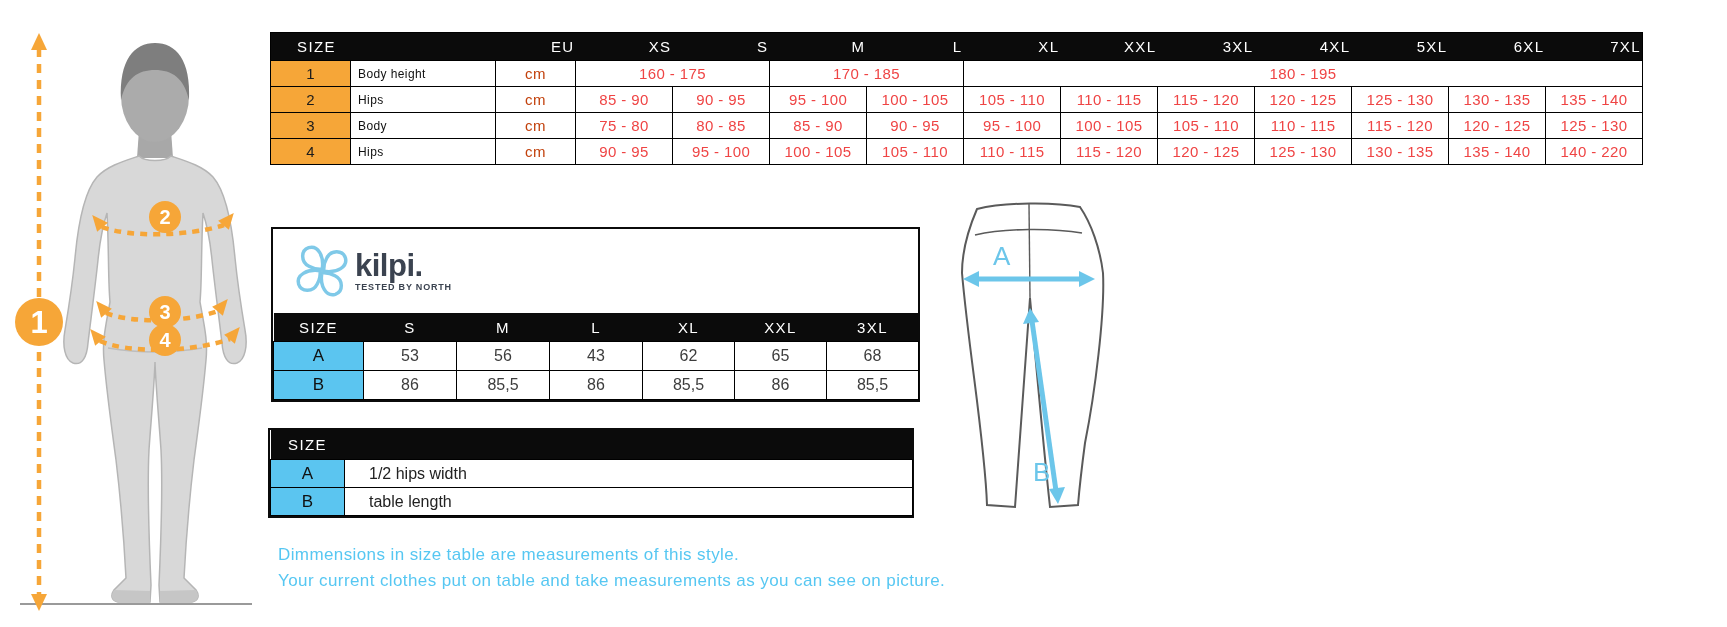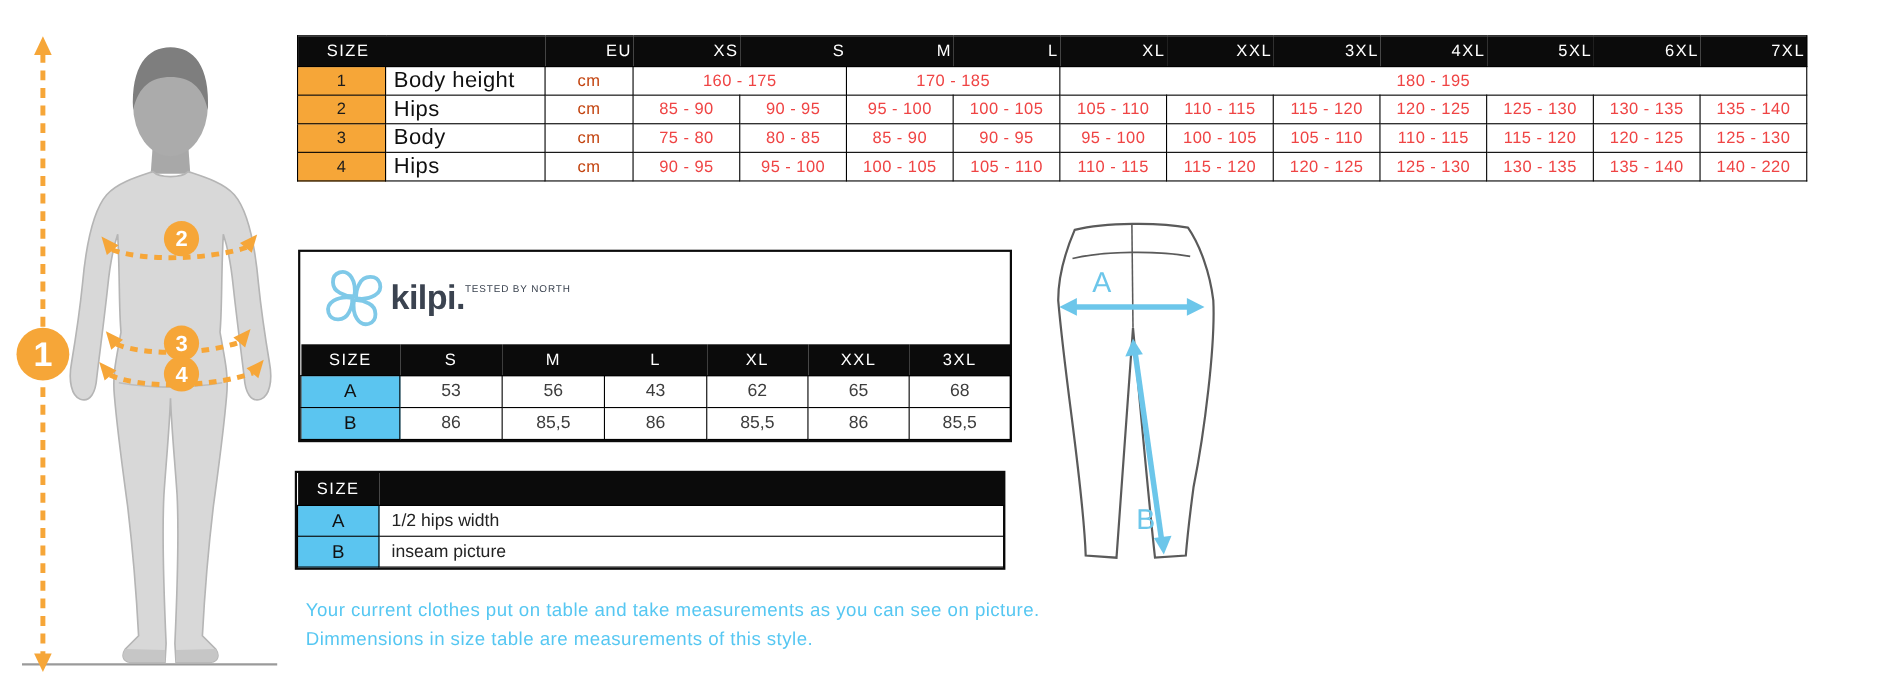--- a/index.html
+++ b/index.html
@@ -12,48 +12,48 @@
   table{border-collapse:collapse;table-layout:fixed;}
 
   
   .t-main{position:absolute;left:270px;top:32px;width:1373px;border:1px solid #000;}
   .t-main th{background:var(--black);color:#fff;font-weight:500;font-size:15px;
              letter-spacing:1.4px;height:25px;border:0;text-align:right;}
   .t-main th.h-size{text-align:left;padding-left:26px;}
   .t-main td{border:1px solid #000;height:25px;text-align:center;font-size:15px;
              color:#ef4444;letter-spacing:.4px;padding:0;}
   .t-main td.num-cell{background:var(--orange);color:#1c1c1c;}
-  .t-main td.label-cell{text-align:left;padding-left:7px;color:#101010;font-size:20px;}
+  .t-main td.label-cell{text-align:left;padding-left:7px;color:#101010;font-size:12px;}
   .t-main td.unit-cell{color:#c2410c;}
 
   
   .product-card{position:absolute;left:271px;top:227px;width:649px;border:2px solid var(--black);
                 background:#fff;box-sizing:border-box;}
   .logo-row{height:84px;position:relative;display:flex;align-items:center;}
   .brand-block{display:flex;align-items:center;padding-left:20px;}
-  .brand-text{display:flex;flex-direction:row;margin-left:4px;}
+  .brand-text{display:flex;flex-direction:column;margin-left:4px;}
   .brand-name{font-size:31px;font-weight:700;color:#3B4350;letter-spacing:-.5px;line-height:30px;}
-  .brand-tagline{font-size:9px;font-weight:400;color:#3B4350;letter-spacing:.8px;margin-top:1px;text-align:right;}
+  .brand-tagline{font-size:9px;font-weight:700;color:#3B4350;letter-spacing:.8px;margin-top:1px;text-align:right;}
   .product-code{position:absolute;left:49px;right:0;top:31px;text-align:center;
                 font-size:19px;letter-spacing:1.5px;color:#3a3a3a;white-space:pre;}
   .t-prod{width:645px;}
   .t-prod th{background:var(--black);color:#fff;height:26px;font-size:15px;font-weight:500;
              letter-spacing:1.4px;border:0;text-align:center;}
   .t-prod td{border:1px solid #000;height:28px;text-align:center;font-size:16px;color:#3d3d3d;padding:0;}
   .t-prod td.blue{background:var(--blue);color:#111;font-size:17px;}
 
   
   .legend-card{position:absolute;left:268px;top:428px;width:646px;border:2px solid var(--black);
                background:#fff;box-sizing:border-box;}
   .t-legend{width:642px;}
   .t-legend th{background:var(--black);color:#fff;height:27px;font-size:15px;font-weight:500;
                letter-spacing:1.4px;border:0;text-align:center;}
   .t-legend td{border:1px solid #000;height:27px;font-size:16px;padding:0;}
   .t-legend td.blue{background:var(--blue);text-align:center;font-size:17px;color:#111;}
-  .t-legend td.desc{padding-left:11px;color:#222;margin-top:40px;}
+  .t-legend td.desc{padding-left:24px;color:#222;margin-top:40px;}
 
   
   .notes{position:absolute;left:278px;top:542px;color:var(--note-blue);
          font-size:17px;line-height:26px;letter-spacing:.4px;}
 
   
   .fig-svg{position:absolute;left:12px;top:30px;}
   .pants-svg{position:absolute;left:945px;top:193px;}
   .o-fill{fill:var(--orange);}
   .o-stroke{stroke:var(--orange);fill:none;}
@@ -325,21 +325,21 @@
           <th></th>
         </tr>
       </thead>
       <tbody id="legend-tbody">
           <tr>
             <td class="blue">A</td>
             <td class="desc">1/2 hips width</td>
           </tr>
           <tr>
             <td class="blue">B</td>
-            <td class="desc">inseam picture</td>
+            <td class="desc">table length</td>
           </tr>
         </tbody>
     </table>
   </div>
 
   <svg class="pants-svg" width="210" height="335" viewBox="0 0 210 335">
     <path fill="#fff" stroke="#5a5a5a" stroke-width="2" d="
       M32,16 C60,9 110,9 135,14
       C146,30 155,55 158,80
       C160,120 150,200 140,250
@@ -362,17 +362,17 @@
 
     <g>
       <line class="b-stroke" x1="87" y1="128" x2="111" y2="298" stroke-width="5"></line>
       <polygon class="b-fill" points="85,115 78,131 94,129"></polygon>
       <polygon class="b-fill" points="113,311 104,296 120,294"></polygon>
       <text class="pants-label" x="88" y="288">B</text>
     </g>
   </svg>
 
   <div class="notes">
+    <div>Dimmensions in size table are measurements of this style.</div>
     <div>Your current clothes put on table and take measurements as you can see on picture.</div>
-    <div>Dimmensions in size table are measurements of this style.</div>
   </div>
 
 </div>
 
 </body></html>

